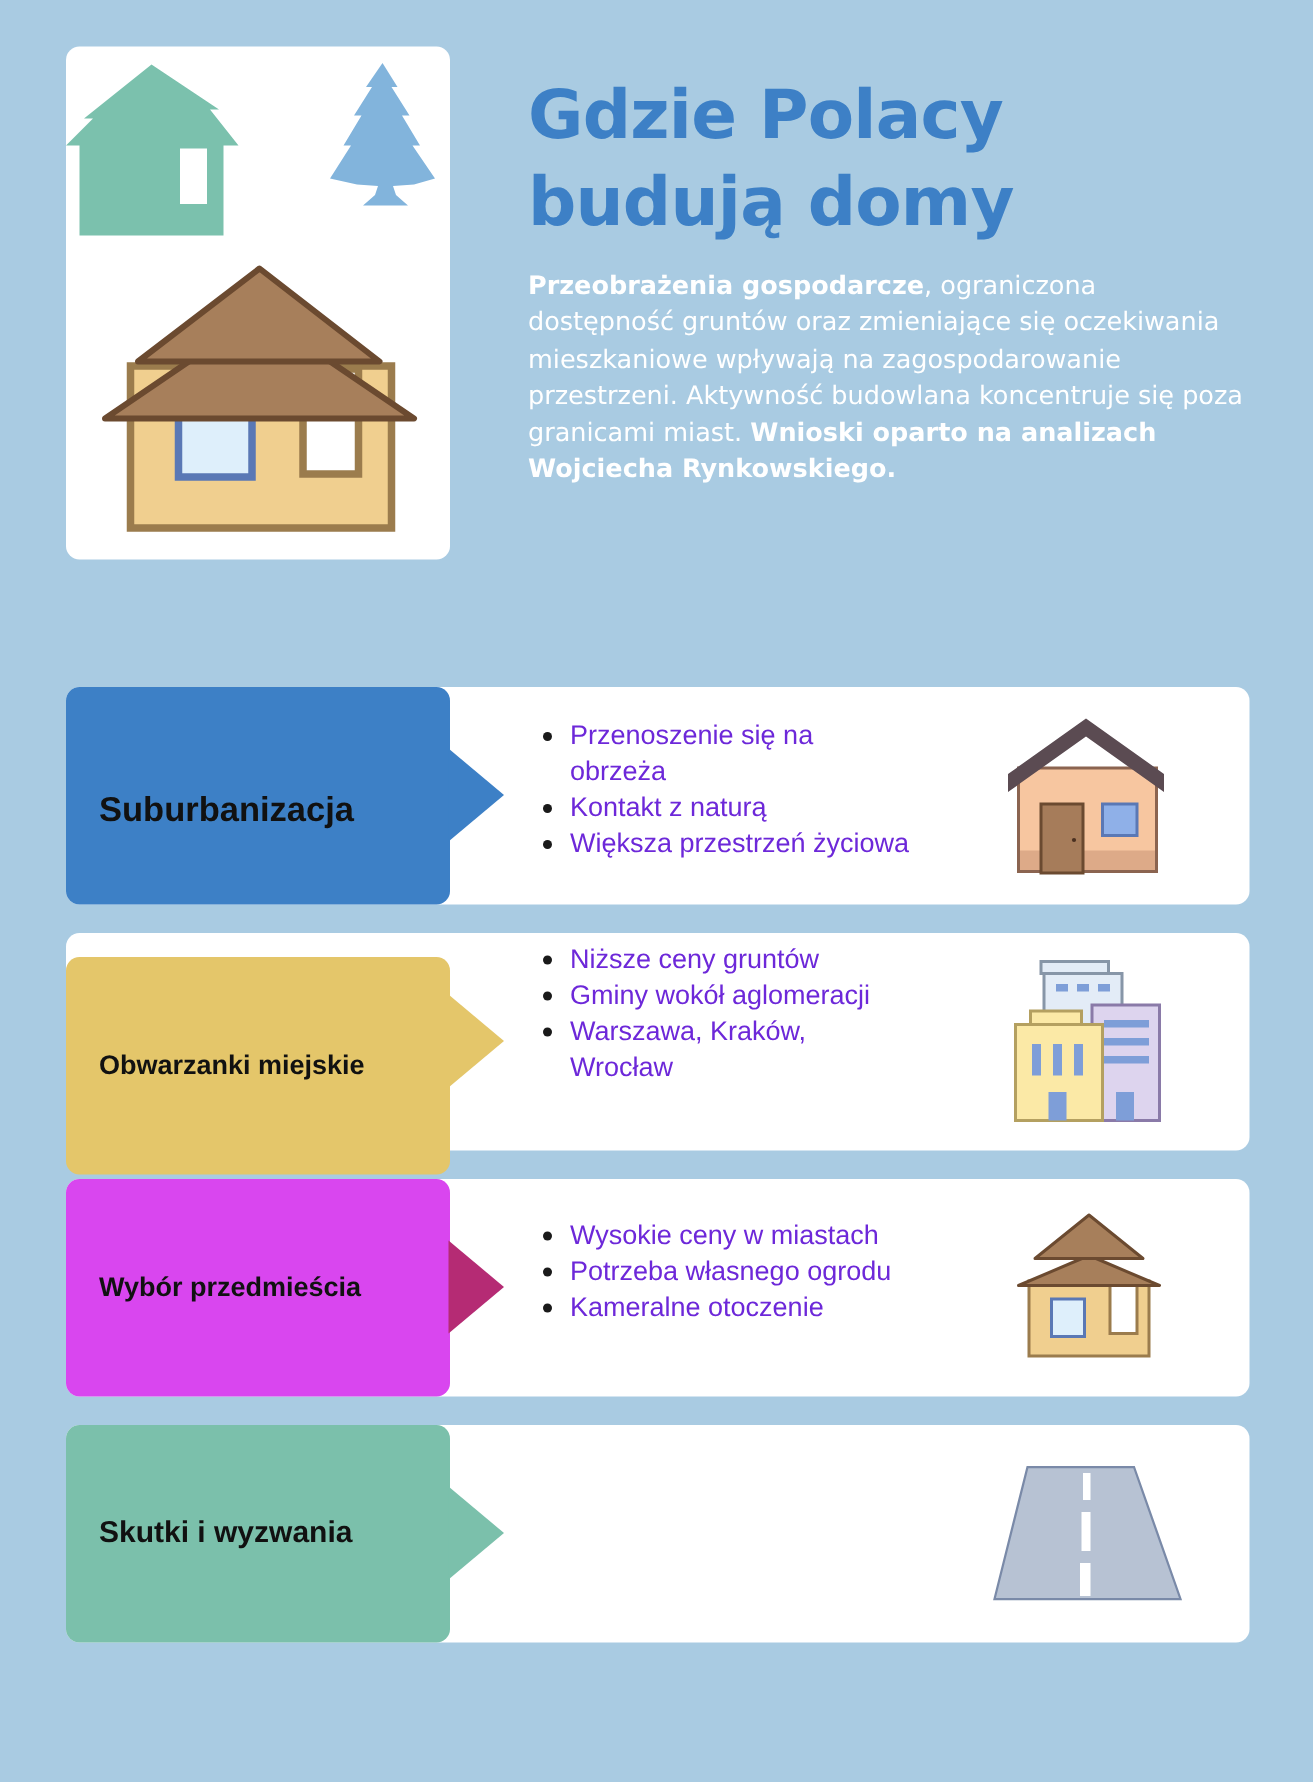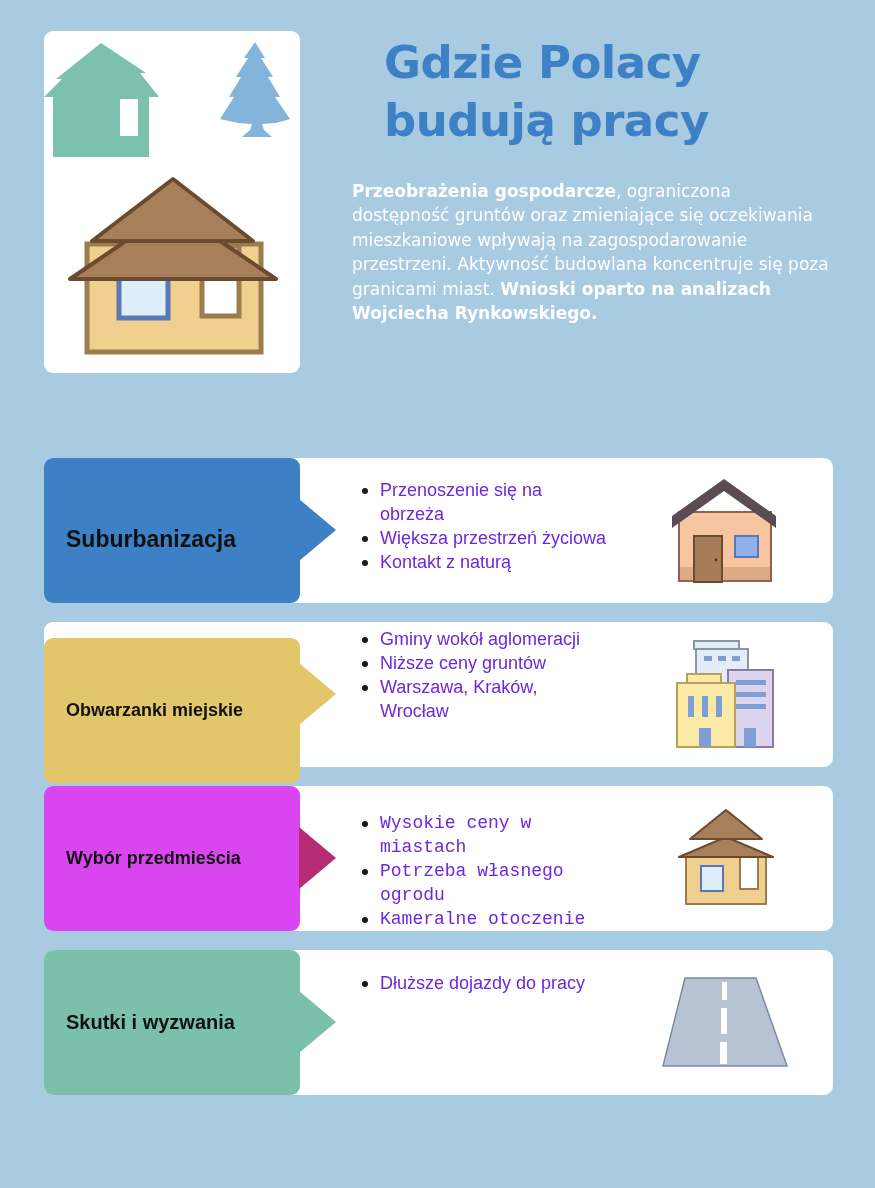--- a/index.html
+++ b/index.html
@@ -6,24 +6,23 @@
   html, body { width: 875px; height: 1188px; background: #a9cbe2; overflow: hidden; }
   body { position: relative; font-family: "DejaVu Sans", sans-serif; }
 
   .hero-card {
     position: absolute; left: 44px; top: 31px; width: 256px; height: 342px;
     background: #ffffff; border-radius: 9px; overflow: hidden;
   }
   .hero-card svg { position: absolute; left: 0; top: 0; }
 
   .title {
-    position: absolute; left: 352px; top: 34px; width: 480px;
+    position: absolute; left: 352px; top: 48px; width: 480px;
     color: #3d80c6; font-weight: bold; font-size: 45px; line-height: 58px;
     letter-spacing: -0.5px;
-    margin-left: 32px;
   }
   .intro {
     position: absolute; left: 352px; top: 179px; width: 480px;
     color: #ffffff; font-size: 17px; line-height: 24.4px;
   }
   .intro b { font-weight: bold; }
 
   .row {
     position: absolute; left: 44px; width: 789px; height: 145px;
   }
@@ -72,55 +71,55 @@
       <rect x="75" y="236" width="49" height="51" fill="#deeffb" stroke="#5a78b5" stroke-width="5"></rect>
       <rect x="158" y="215" width="37" height="70" fill="#ffffff" stroke="#9b7c4d" stroke-width="5"></rect>
       <polygon points="129,178 232,248 26,248" fill="#a77f5b" stroke="#6b4a30" stroke-width="4" stroke-linejoin="round"></polygon>
       <polygon points="129,148 209,210 48,210" fill="#a77f5b" stroke="#6b4a30" stroke-width="4" stroke-linejoin="round"></polygon>
     </g>
   </svg>
 </div>
 
 <div class="title">
   <div>Gdzie Polacy</div>
-  <div>budują pracy</div>
+  <div>budują domy</div>
 </div>
 
 <p class="intro"><b>Przeobrażenia gospodarcze</b><span>, ograniczona dostępność gruntów oraz zmieniające się oczekiwania mieszkaniowe wpływają na zagospodarowanie przestrzeni. Aktywność budowlana koncentruje się poza granicami miast.</span> <b>Wnioski oparto na analizach Wojciecha Rynkowskiego.</b></p>
 
 <div class="row" style="top:458px;">
   <div class="panel"></div>
   <div class="label-box" style="background:#3d80c6;">
     <span class="label-text" style="font-size:23px;margin-top:18px;">Suburbanizacja</span>
   </div>
   <div class="arrow" style="border-left-color:#3d80c6;"></div>
   <ul style="top:20px;">
     <li>Przenoszenie się na obrzeża</li>
+    <li>Kontakt z naturą</li>
     <li>Większa przestrzeń życiowa</li>
-    <li>Kontakt z naturą</li>
   </ul>
   <svg class="icon" style="left:624px; top:14px;" width="112" height="115" viewBox="0 0 112 115">
     <rect x="11" y="40" width="92" height="69" fill="#f7c6a0" stroke="#8b6450" stroke-width="2"></rect>
     <rect x="12" y="95" width="90" height="13" fill="#ddaa88"></rect>
     <polygon points="56,7 108,44 108,56 56,19 4,56 4,44" fill="#5b4b52"></polygon>
     <rect x="26" y="64" width="28" height="46" fill="#a67c5a" stroke="#6b4a30" stroke-width="2"></rect>
     <circle cx="48" cy="88" r="1.4" fill="#4a3020"></circle>
     <rect x="67" y="64" width="23" height="21" fill="#8fb0e8" stroke="#5a78b5" stroke-width="2"></rect>
   </svg>
 </div>
 
 <div class="row" style="top:622px;">
   <div class="panel"></div>
   <div class="label-box" style="background:#e4c66a;margin-top:16px;">
     <span class="label-text" style="font-size:18px;">Obwarzanki miejskie</span>
   </div>
   <div class="arrow" style="border-left-color:#e4c66a;"></div>
   <ul style="top:5px;">
+    <li>Niższe ceny gruntów</li>
     <li>Gminy wokół aglomeracji</li>
-    <li>Niższe ceny gruntów</li>
     <li>Warszawa, Kraków, Wrocław</li>
   </ul>
   <svg class="icon" style="left:630px; top:16px;" width="102" height="112" viewBox="0 0 102 112">
     <rect x="20" y="3" width="45" height="8" fill="#e3ecf7" stroke="#8796a8" stroke-width="2"></rect>
     <rect x="22" y="11" width="52" height="50" fill="#e3ecf7" stroke="#8796a8" stroke-width="2"></rect>
     <rect x="30" y="18" width="8" height="5" fill="#7e9ed8"></rect>
     <rect x="44" y="18" width="8" height="5" fill="#7e9ed8"></rect>
     <rect x="58" y="18" width="8" height="5" fill="#7e9ed8"></rect>
     <rect x="54" y="32" width="45" height="77" fill="#ddd4ee" stroke="#8a7aa8" stroke-width="2"></rect>
     <rect x="62" y="42" width="30" height="5" fill="#7e9ed8"></rect>
@@ -135,42 +134,41 @@
     <rect x="25" y="90" width="12" height="19" fill="#7e9ed8"></rect>
   </svg>
 </div>
 
 <div class="row" style="top:786px;">
   <div class="panel"></div>
   <div class="label-box" style="background:#d946ef;">
     <span class="label-text" style="font-size:18px;">Wybór przedmieścia</span>
   </div>
   <div class="arrow" style="border-left-color:#b52b74;"></div>
-  <ul style="top:25px;font-family:Liberation Mono, monospace;">
+  <ul style="top:25px;">
     <li>Wysokie ceny w miastach</li>
     <li>Potrzeba własnego ogrodu</li>
     <li>Kameralne otoczenie</li>
   </ul>
   <svg class="icon" style="left:630px; top:20px;" width="104" height="104" viewBox="0 0 104 104">
     <rect x="12" y="48" width="80" height="50" fill="#f0cf8f" stroke="#9b7c4d" stroke-width="2"></rect>
     <rect x="27" y="60" width="22" height="25" fill="#deeffb" stroke="#5a78b5" stroke-width="2"></rect>
     <rect x="66" y="50" width="18" height="33" fill="#ffffff" stroke="#9b7c4d" stroke-width="2"></rect>
     <polygon points="52,31 99,51 5,51" fill="#a77f5b" stroke="#6b4a30" stroke-width="2" stroke-linejoin="round"></polygon>
     <polygon points="52,4 88,33 16,33" fill="#a77f5b" stroke="#6b4a30" stroke-width="2" stroke-linejoin="round"></polygon>
   </svg>
 </div>
 
 <div class="row" style="top:950px;">
   <div class="panel"></div>
   <div class="label-box" style="background:#7bc0ab;">
     <span class="label-text" style="font-size:20px;text-align:center;">Skutki i wyzwania</span>
   </div>
   <div class="arrow" style="border-left-color:#7bc0ab;"></div>
   <ul style="top:21px;">
-    <li>Dłuższe dojazdy do pracy</li>
   </ul>
   <svg class="icon" style="left:616px; top:26px;" width="132" height="94" viewBox="0 0 132 94">
     <polygon points="25,2 96,2 127,90 3,90" fill="#b7c2d3" stroke="#7a8aa8" stroke-width="1.5"></polygon>
     <rect x="62" y="6" width="5" height="18" fill="#ffffff"></rect>
     <rect x="61" y="32" width="6" height="26" fill="#ffffff"></rect>
     <rect x="60" y="66" width="7" height="22" fill="#ffffff"></rect>
   </svg>
 </div>
 
 </body></html>

